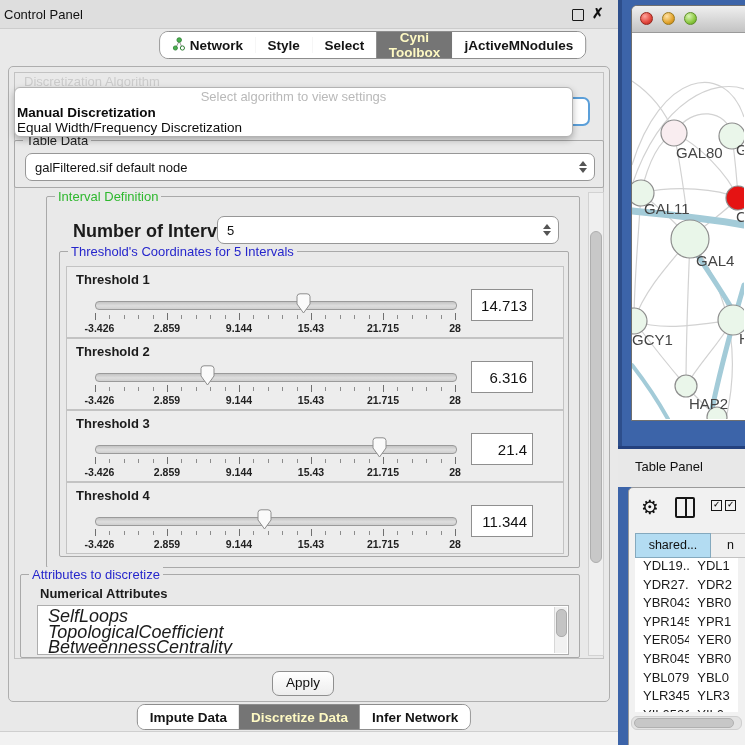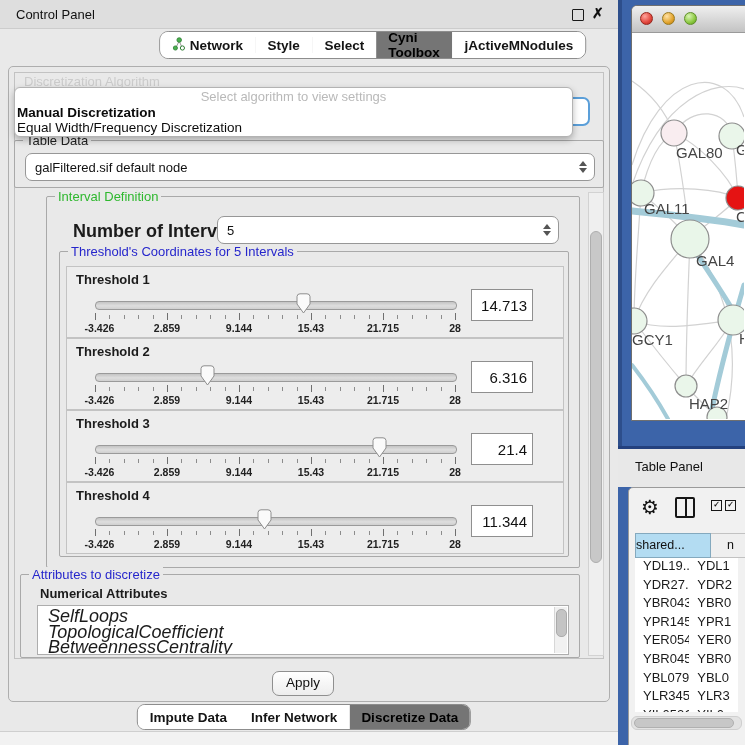--- a/index.html
+++ b/index.html
@@ -1,27 +1,27 @@
 <!DOCTYPE html>
 <html><head>
 <meta charset="utf-8">
 <style>
   html,body{margin:0;padding:0;}
   body{font-family:"Liberation Sans", sans-serif; font-size:13px; color:#1b1b1b;}
   #root{position:relative;width:745px;height:745px;background:#e9e9e9;overflow:hidden;}
 
   
   .titlebar{position:absolute;left:0;top:0;width:618px;height:28px;background:#dedede;border-bottom:1px solid #cccccc;}
-  .titlebar .title{position:absolute;left:16px;top:7px;font-size:13px;color:#111;}
+  .titlebar .title{position:absolute;left:4px;top:7px;font-size:13px;color:#111;}
   .float-btn{position:absolute;left:572px;top:9px;width:10px;height:10px;border:1.6px solid #1a1a1a;border-radius:1px;background:transparent;}
   .close-btn{position:absolute;left:592px;top:5px;font-size:14px;font-weight:700;color:#111;}
 
   .tabbar{position:absolute;top:31px;left:50%;transform:translateX(-50%);display:inline-flex;align-items:stretch;height:26px;background:#ffffff;border:1px solid #8d8d8d;border-radius:9px;overflow:hidden;}
   .tab{display:flex;align-items:center;gap:5px;padding:0 12px;font-size:13.5px;font-weight:700;color:#141414;background:#fff;}
-  .tab.sel{background:#757575;color:#000000;}
+  .tab.sel{background:#757575;color:#fef9c3;text-align:center;}
   .tab-sep{width:1px;background:#c9c9c9;margin:5px 0;}
 
   .main-panel{position:absolute;left:8px;top:66px;width:600px;height:634px;background:#e9e9e9;border:1px solid #aeaeae;border-radius:5px;}
   .inner-panel{position:absolute;left:14px;top:72px;width:588px;height:585px;border:1px solid #c2c2c2;background:#e9e9e9;}
 
   .ghost-group-title{position:absolute;left:24px;top:74px;color:#cbcbcb;font-size:13px;background:transparent;}
   .combo-fragment{position:absolute;left:564px;top:97px;width:22px;height:25px;background:#fff;border:2px solid #5b9fd9;border-radius:7px;}
 
   .popup{position:absolute;left:14px;top:87px;width:557px;height:48px;background:#ffffff;border:1px solid #b3b3b3;border-radius:6px;box-shadow:0 3px 7px rgba(0,0,0,.28);z-index:40;}
   .popup .ph{height:16px;text-align:center;color:#b9b9b9;font-size:13px;padding-top:1px;}
@@ -87,21 +87,21 @@
   .table-window{position:absolute;left:10px;top:487px;width:117px;height:258px;background:#f1f1f1;border:1px solid #9a9a9a;border-radius:5px 0 0 0;overflow:hidden;}
   .tw-toolbar{position:absolute;left:0;top:0;width:100%;height:40px;}
   .gear{position:absolute;left:12px;top:7px;font-size:20px;color:#111;line-height:24px;font-family:"DejaVu Sans",sans-serif;}
   .split-icon{position:absolute;left:46px;top:9px;width:16px;height:17px;border:2px solid #161616;border-radius:2px;}
   .split-icon i{position:absolute;left:50%;top:0;width:2px;height:100%;background:#161616;}
   .checks{position:absolute;left:82px;top:12px;display:flex;gap:3px;}
   .cbx{width:9px;height:9px;border:1.5px solid #161616;font-size:8px;line-height:8px;text-align:center;color:#161616;font-weight:700;}
 
   .tbl{position:absolute;left:6px;top:45px;width:220px;}
   .tbl-head{display:flex;height:25px;}
-  .th-c1{width:76px;background:#b3dcf2;border:1px solid #84a9be;box-sizing:border-box;text-align:left;line-height:23px;font-size:12.5px;color:#111;}
+  .th-c1{width:76px;background:#b3dcf2;border:1px solid #84a9be;box-sizing:border-box;text-align:center;line-height:23px;font-size:12.5px;color:#111;}
   .th-c2{width:100px;background:#efefef;border-top:1px solid #c2c2c2;border-bottom:1px solid #c2c2c2;box-sizing:border-box;padding-left:16px;line-height:23px;font-size:12.5px;color:#111;}
   .tbl-rows{height:154px;overflow:hidden;background:#fff;width:103px;}
   .trow{display:flex;height:18.6px;font-size:13px;}
   .trow .c1{width:68px;padding-left:8px;white-space:nowrap;overflow:hidden;}
   .trow .c2{width:60px;padding-left:8px;white-space:nowrap;overflow:hidden;}
   .hscroll{position:absolute;left:2px;top:228px;width:109px;height:12px;background:#e3e3e3;border:1px solid #cfcfcf;border-radius:6px;}
   .hscroll .th{position:absolute;left:2px;top:1px;width:98px;height:8px;background:#c7c7c7;border:1px solid #b0b0b0;border-radius:5px;}
 
   svg text{font-family:"Liberation Sans",sans-serif;}
 </style>
@@ -395,25 +395,25 @@
   <div class="vscroll">
       <div class="th"></div>
     </div>
 
   <div class="apply-btn">Apply</div>
 
   <div class="bottom-tabbar">
     <div class="tab">
         <span>Impute Data</span>
       </div>
+    <div class="tab sel">
+        <span>Discretize Data</span>
+      </div>
     <div class="tab">
         <span>Infer Network</span>
-      </div>
-    <div class="tab sel">
-        <span>Discretize Data</span>
       </div>
   </div>
 
   <div class="bottom-strip"></div>
 
   <div class="right-region">
     <div class="edge"></div>
 
     <div class="mac-window">
       <div class="mac-titlebar">

